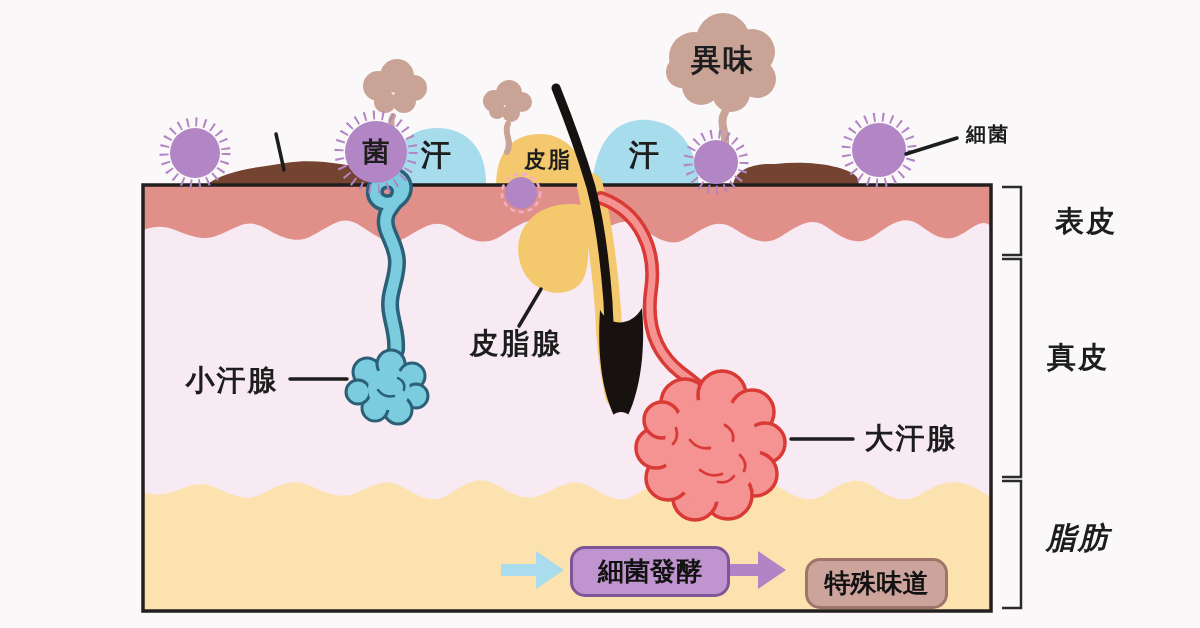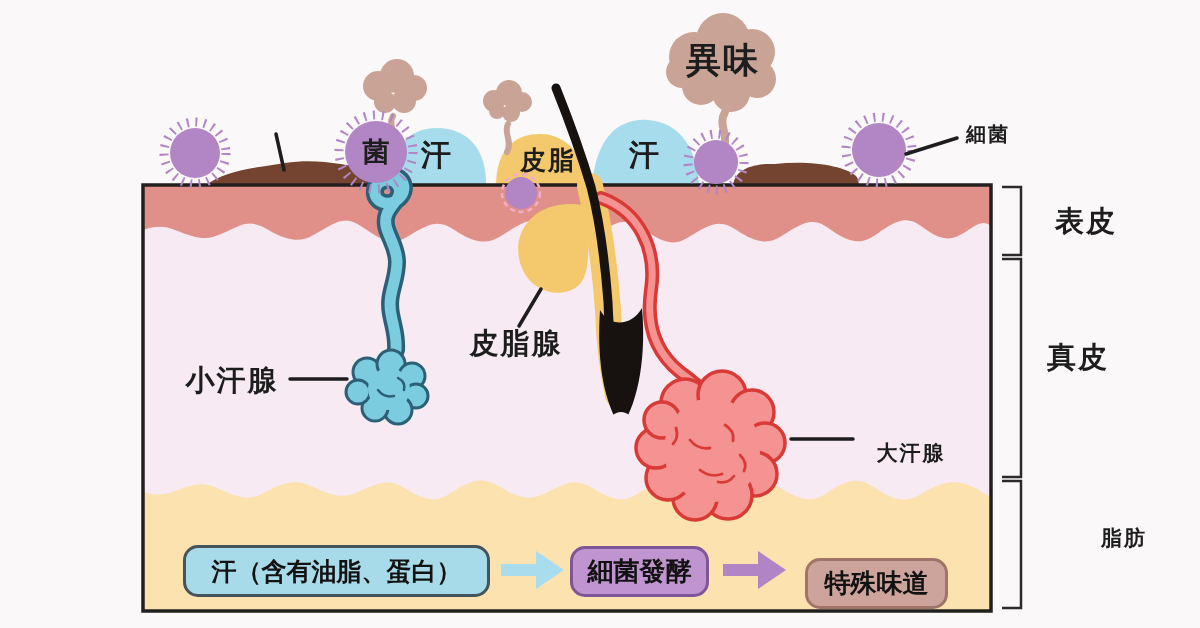--- a/index.html
+++ b/index.html
@@ -176,30 +176,29 @@
       <path d="M1002,259 L1021,259 L1021,477 L1002,477"></path>
       <path d="M1002,481 L1021,481 L1021,608 L1002,608"></path>
     </g>
 
     <polygon points="501,564 536,564 536,551 564,570 536,589 536,576 501,576" style="fill:var(--c-arrow-blue)"></polygon>
     <polygon points="723,564 758,564 758,551 786,570 758,589 758,576 723,576" style="fill:var(--c-arrow-purple)"></polygon>
   </svg>
 
   <div class="lbl" style="left:377px;top:152px;font-size:27px;">菌</div>
   <div class="lbl" style="left:437px;top:155px;font-size:30px;">汗</div>
-  <div class="lbl" style="left:548px;top:160px;font-size:26px;">皮脂</div>
+  <div class="lbl" style="left:548px;top:160px;font-size:22px;">皮脂</div>
   <div class="lbl" style="left:645px;top:155px;font-size:30px;">汗</div>
-  <div class="lbl" style="left:723px;top:60px;font-size:35px;">異味</div>
+  <div class="lbl" style="left:723px;top:60px;font-size:30px;">異味</div>
   <div class="lbl" style="left:988px;top:134px;font-size:20px;">細菌</div>
 
   <div class="lbl" style="left:1078px;top:222px;font-size:29px;margin-left:8px;">表皮</div>
   <div class="lbl" style="left:1078px;top:358px;font-size:29px;font-family:Liberation Mono, monospace;">真皮</div>
-  <div class="lbl" style="left:1124px;top:538px;font-size:21px;">脂肪</div>
+  <div class="lbl" style="left:1078px;top:538px;font-size:30px;font-style:italic;">脂肪</div>
 
   <div class="lbl" style="left:516px;top:344px;font-size:29px;">皮脂腺</div>
   <div class="lbl" style="left:232px;top:381px;font-size:29px;">小汗腺</div>
-  <div class="lbl" style="left:911px;top:453px;font-size:21px;">大汗腺</div>
-
-  <div class="flow-box sweat" style="left:183px;top:545px;width:307px;height:52px;font-size:25px;">汗（含有油脂、蛋白）</div>
-  <div class="flow-box ferment" style="left:570px;top:546px;width:139px;height:51px;font-size:26px;">細菌發酵</div>
+  <div class="lbl" style="left:911px;top:439px;font-size:29px;">大汗腺</div>
+
+  <div class="flow-box ferment" style="left:570px;top:546px;width:160px;height:51px;font-size:26px;">細菌發酵</div>
   <div class="flow-box odor" style="left:805px;top:546px;width:143px;height:51px;font-size:26px;margin-top:12px;">特殊味道</div>
 
 </div>
 
 </body></html>

